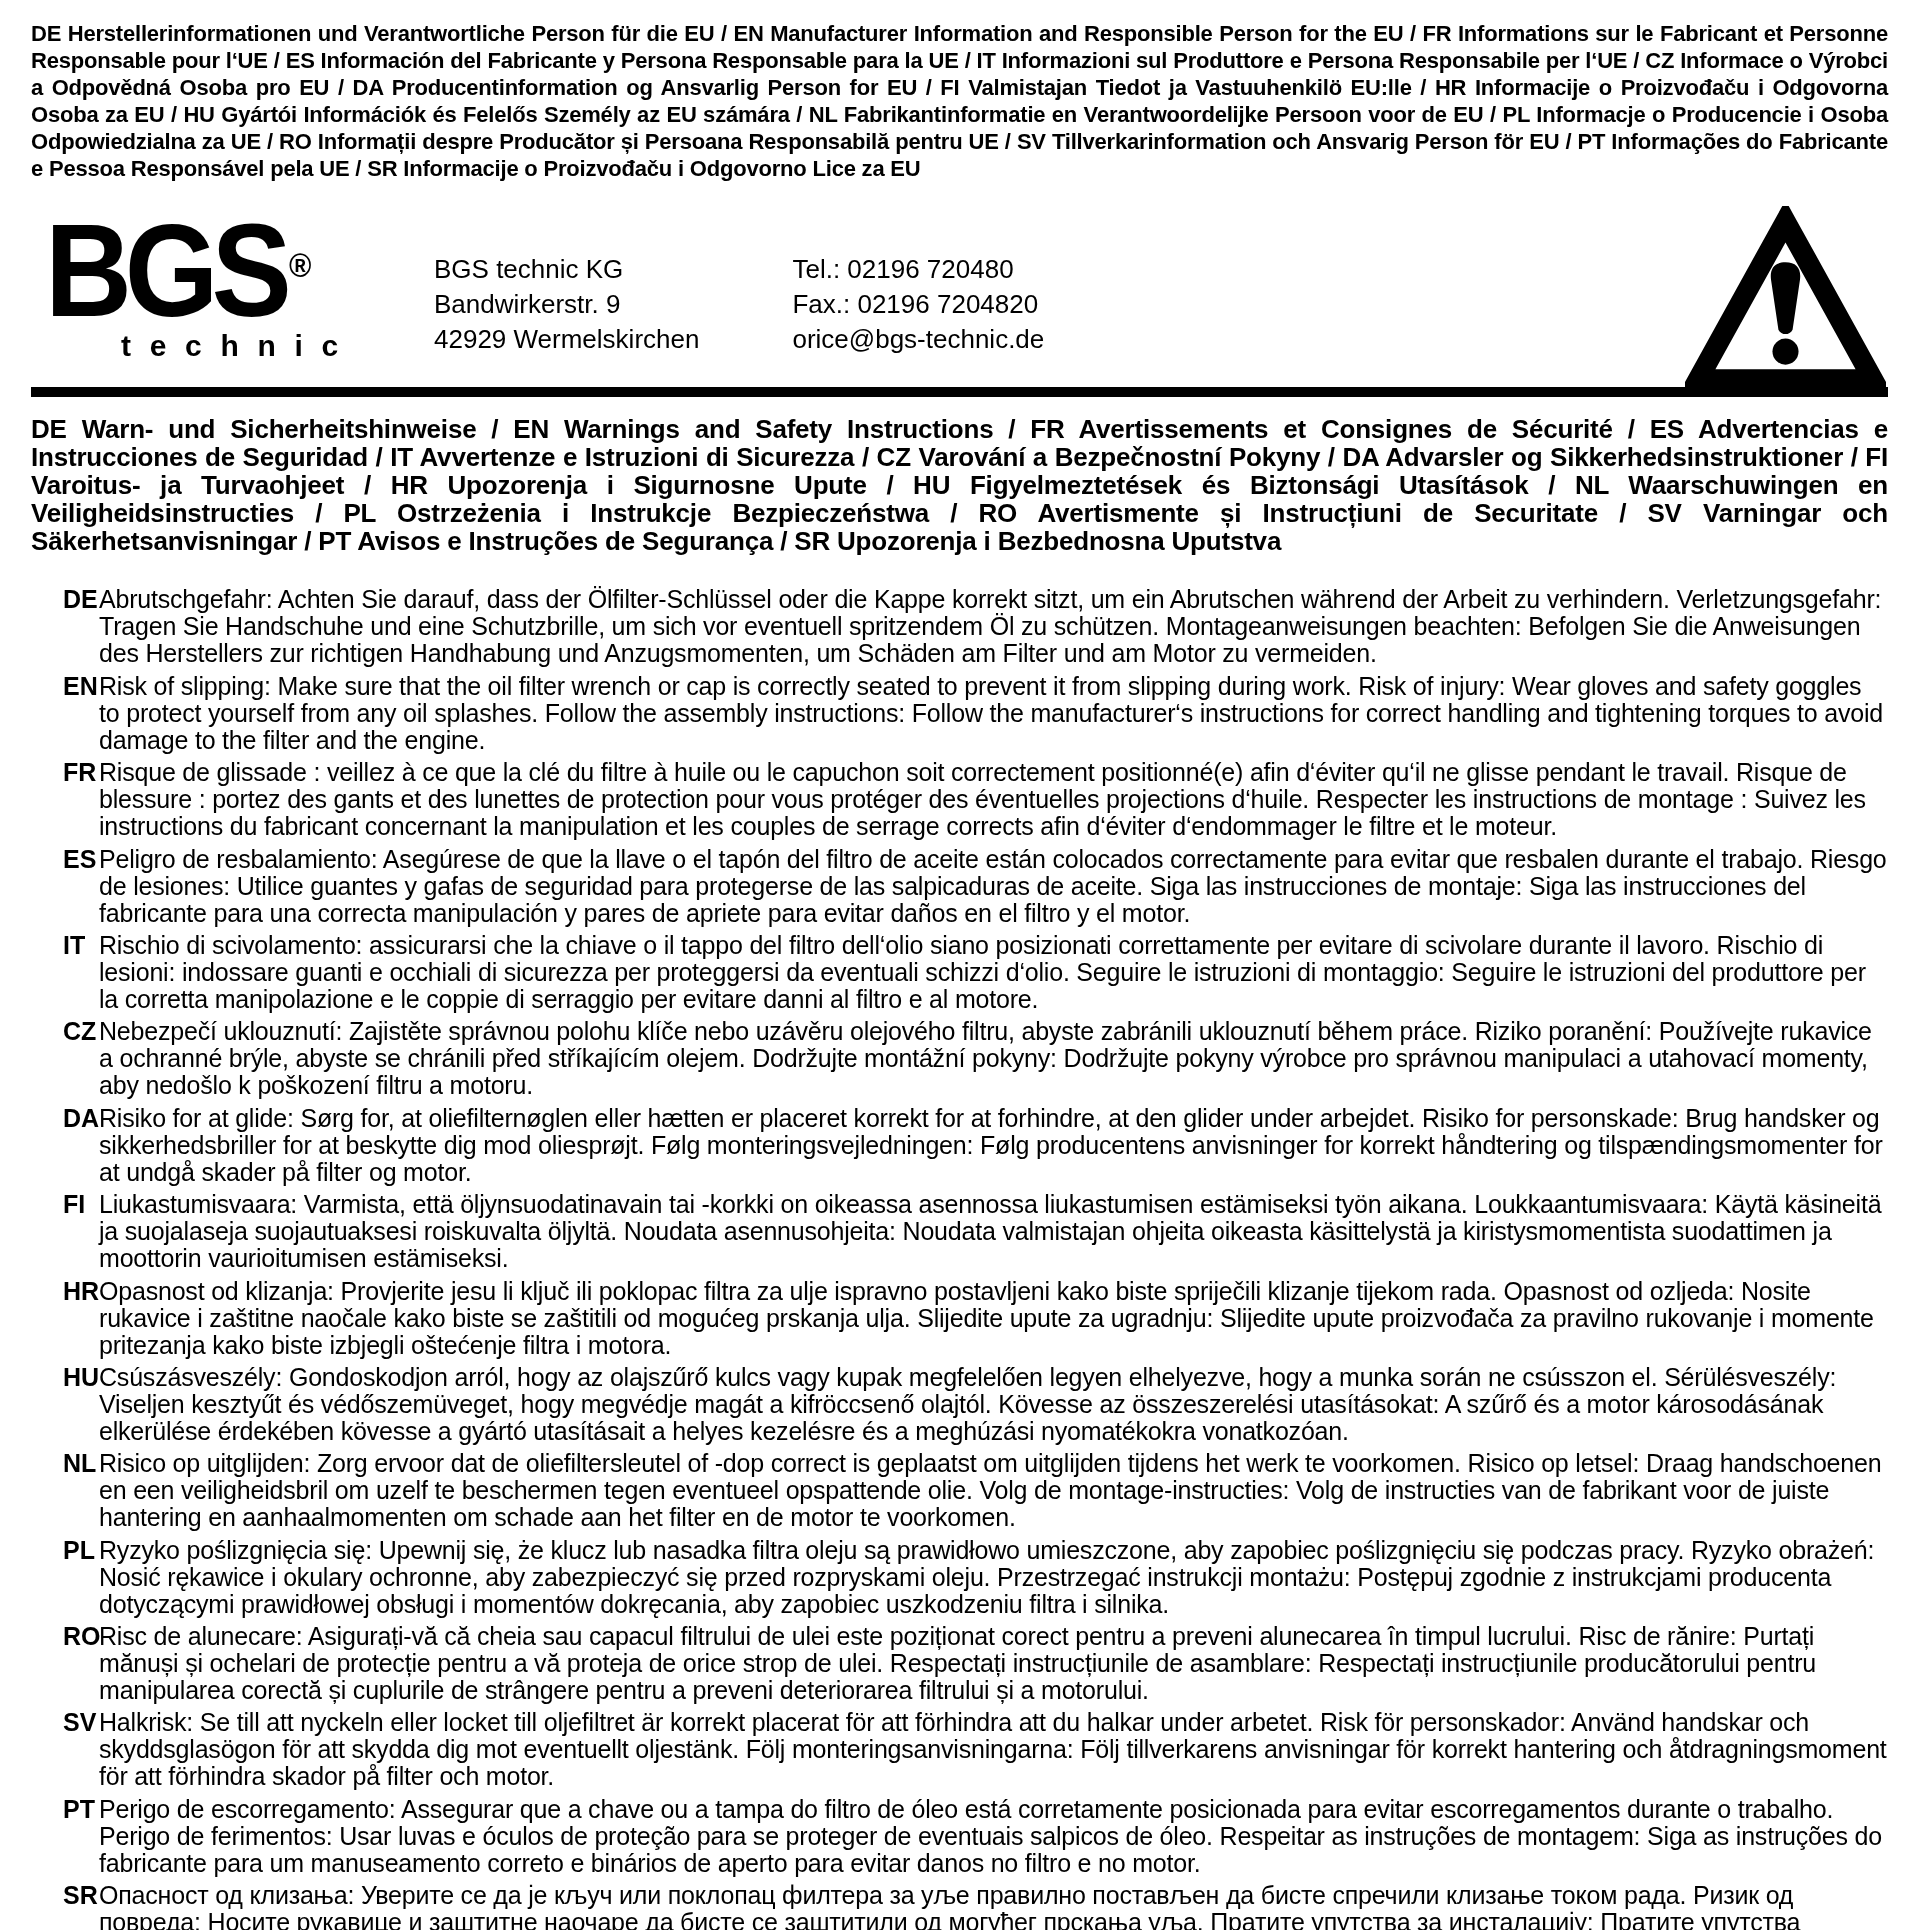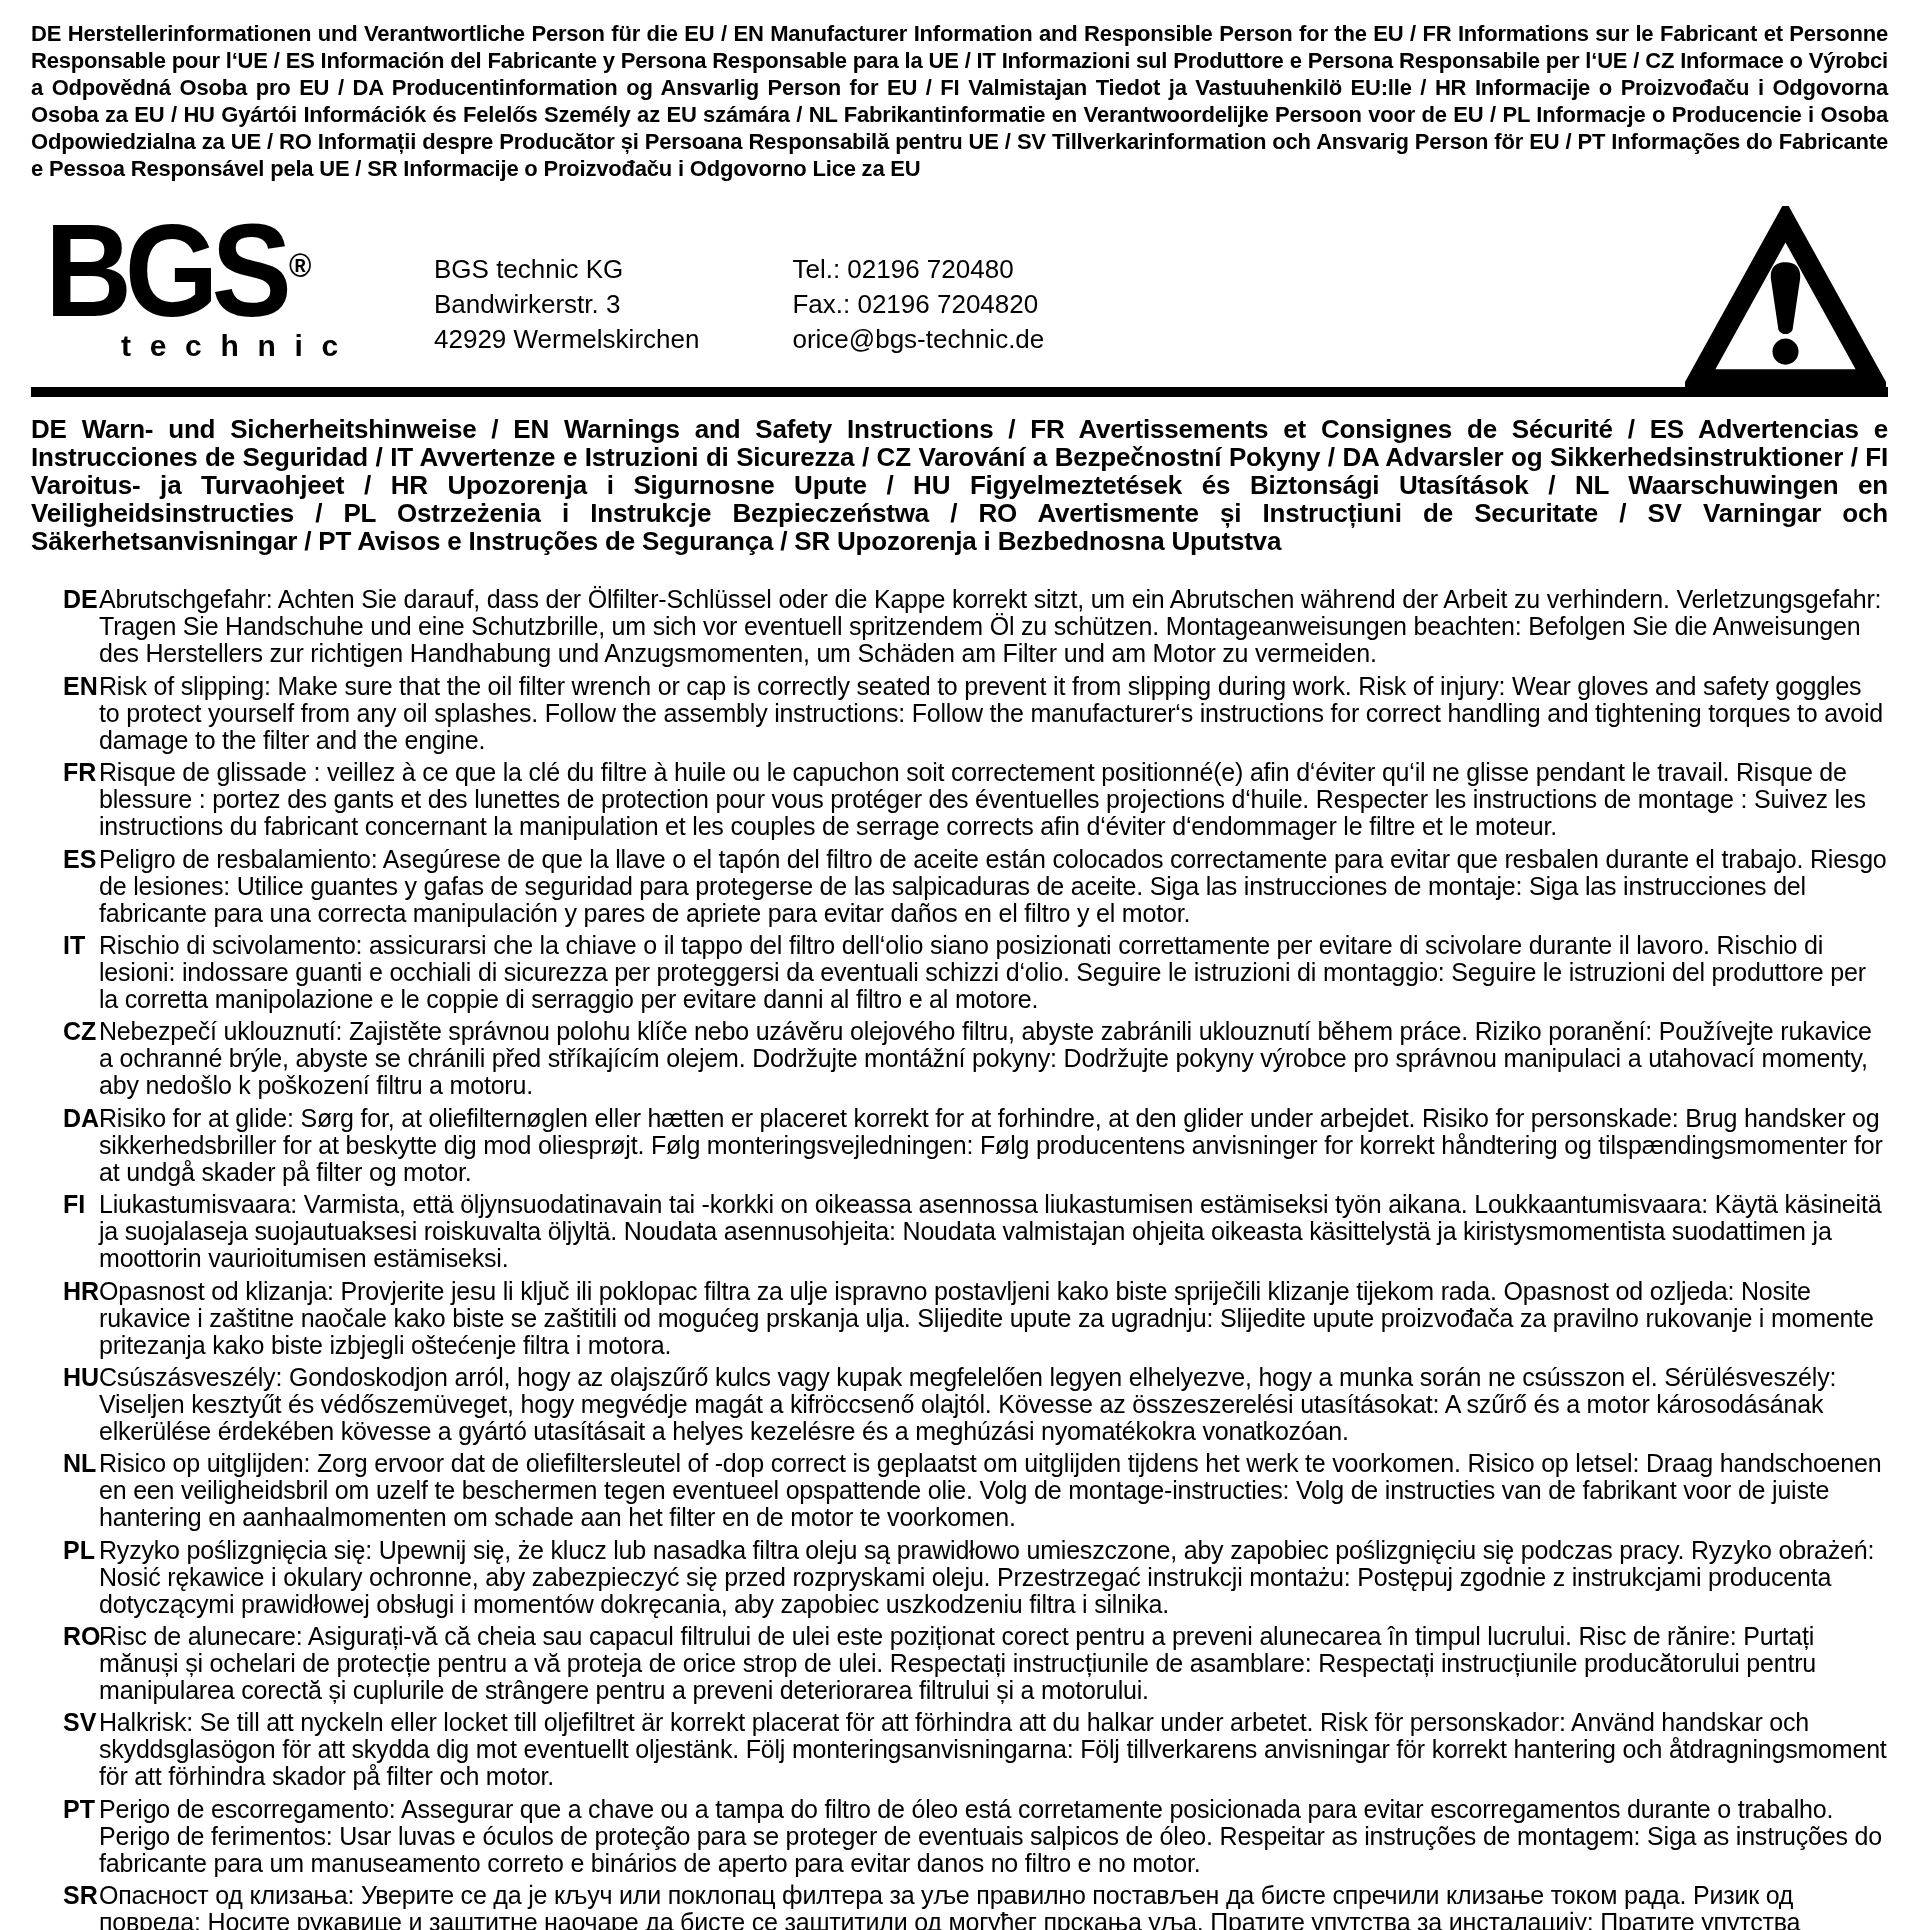--- a/index.html
+++ b/index.html
@@ -125,21 +125,21 @@
   <div class="brand-row">
     <div class="logo">
       <div>
         <span class="logo-main"><span>BGS</span><span class="logo-reg">®</span></span>
       </div>
       <div class="logo-sub">technic</div>
     </div>
 
     <div class="address-block">
       <div>BGS technic KG</div>
-      <div>Bandwirkerstr. 3</div>
+      <div>Bandwirkerstr. 9</div>
       <div>42929 Wermelskirchen</div>
     </div>
 
     <div class="contact-block">
       <div>Tel.: 02196 720480</div>
       <div>Fax.: 02196 7204820</div>
       <div>orice@bgs-technic.de</div>
     </div>
 
 

